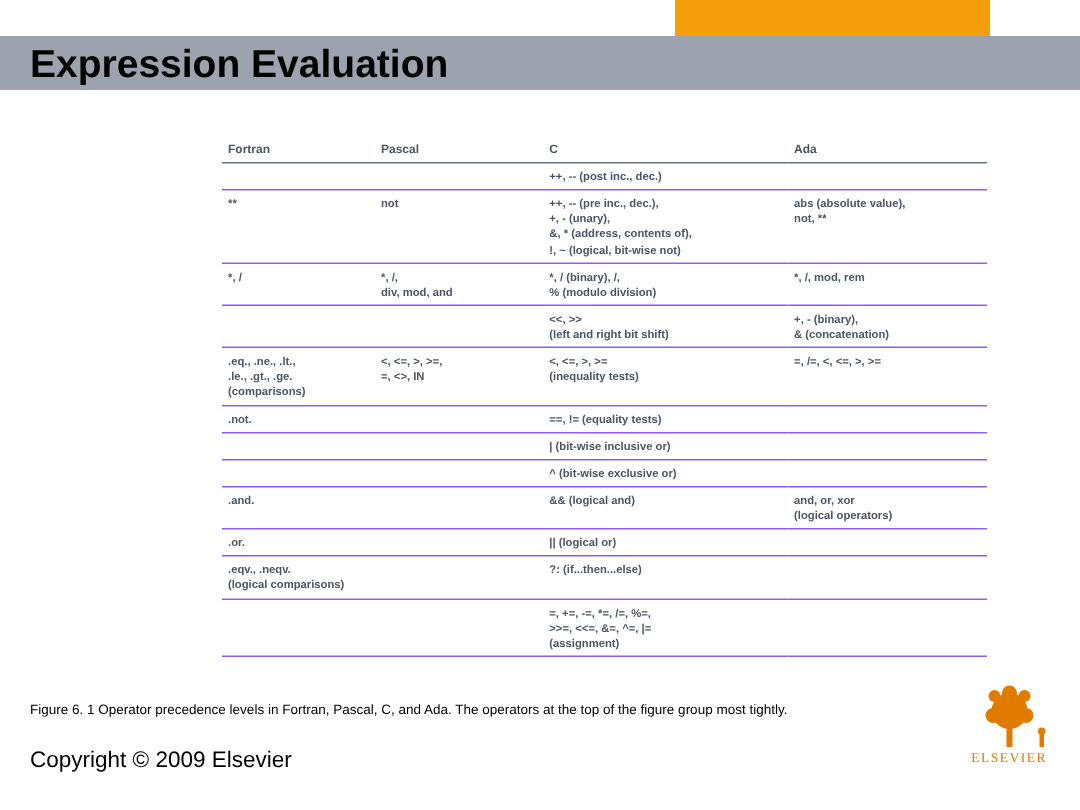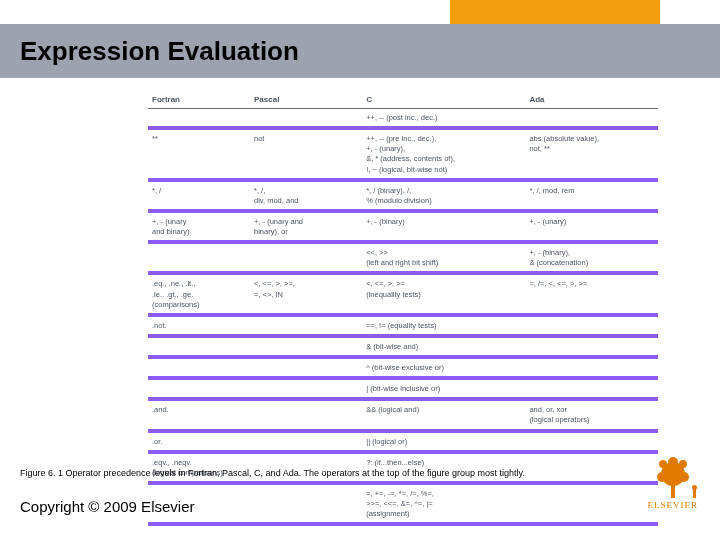--- a/index.html
+++ b/index.html
@@ -18,21 +18,21 @@
     right: 60px;
     width: 210px;
     height: 24px;
     background: #F59E0B;
   }
   .title-bar {
     position: absolute;
     top: 24px;
     left: 0;
     right: 0;
-    height: 54px;
+    height: 36px;
     background: #9CA3AF;
     display: flex;
     align-items: center;
     padding-left: 20px;
     box-sizing: border-box;
   }
   .title-bar h1 {
     margin: 0;
     font-family: "Arial Black", Arial, sans-serif;
     font-weight: 900;
@@ -54,21 +54,22 @@
   }
   thead th {
     text-align: left;
     font-weight: 600;
     color: #4B5563;
     padding: 5px 4px 4px 4px;
     border-bottom: 1px solid #6B7280;
     font-size: 8px;
   }
   tbody tr {
-    border-bottom: 4px solid #8b5cf6;
+    border-bottom: 1px solid #8b5cf6;
+    font-weight: bold;
   }
   tbody td {
     vertical-align: top;
     padding: 4px 4px 3px 4px;
     font-size: 7.5px;
     line-height: 1.35;
     color: #4B5563;
   }
   .caption {
     position: absolute;
@@ -194,59 +195,47 @@
           <td>++, -- (pre inc., dec.),<br>+, - (unary),<br>&amp;, * (address, contents of),<br>!, ~ (logical, bit-wise not)</td>
           <td>abs (absolute value),<br>not, **</td>
         </tr>
         <tr>
           <td>*, /</td>
           <td>*, /,<br>div, mod, and</td>
           <td>*, / (binary), /,<br>% (modulo division)</td>
           <td>*, /, mod, rem</td>
         </tr>
         <tr>
-          <td>+, - (unary<br>and binary)</td>
-          <td>+, - (unary and<br>binary), or</td>
-          <td>+, - (binary)</td>
-          <td>+, - (unary)</td>
-        </tr>
-        <tr>
           <td></td>
           <td></td>
           <td>&lt;&lt;, &gt;&gt;<br>(left and right bit shift)</td>
           <td>+, - (binary),<br>&amp; (concatenation)</td>
         </tr>
         <tr>
           <td>.eq., .ne., .lt.,<br>.le., .gt., .ge.<br>(comparisons)</td>
           <td>&lt;, &lt;=, &gt;, &gt;=,<br>=, &lt;&gt;, IN</td>
           <td>&lt;, &lt;=, &gt;, &gt;=<br>(inequality tests)</td>
           <td>=, /=, &lt;, &lt;=, &gt;, &gt;=</td>
         </tr>
         <tr>
           <td>.not.</td>
           <td></td>
           <td>==, != (equality tests)</td>
           <td></td>
         </tr>
         <tr>
           <td></td>
           <td></td>
-          <td>&amp; (bit-wise and)</td>
+          <td>| (bit-wise inclusive or)</td>
           <td></td>
         </tr>
         <tr>
           <td></td>
           <td></td>
           <td>^ (bit-wise exclusive or)</td>
-          <td></td>
-        </tr>
-        <tr>
-          <td></td>
-          <td></td>
-          <td>| (bit-wise inclusive or)</td>
           <td></td>
         </tr>
         <tr>
           <td>.and.</td>
           <td></td>
           <td>&amp;&amp; (logical and)</td>
           <td>and, or, xor<br>(logical operators)</td>
         </tr>
         <tr>
           <td>.or.</td>

